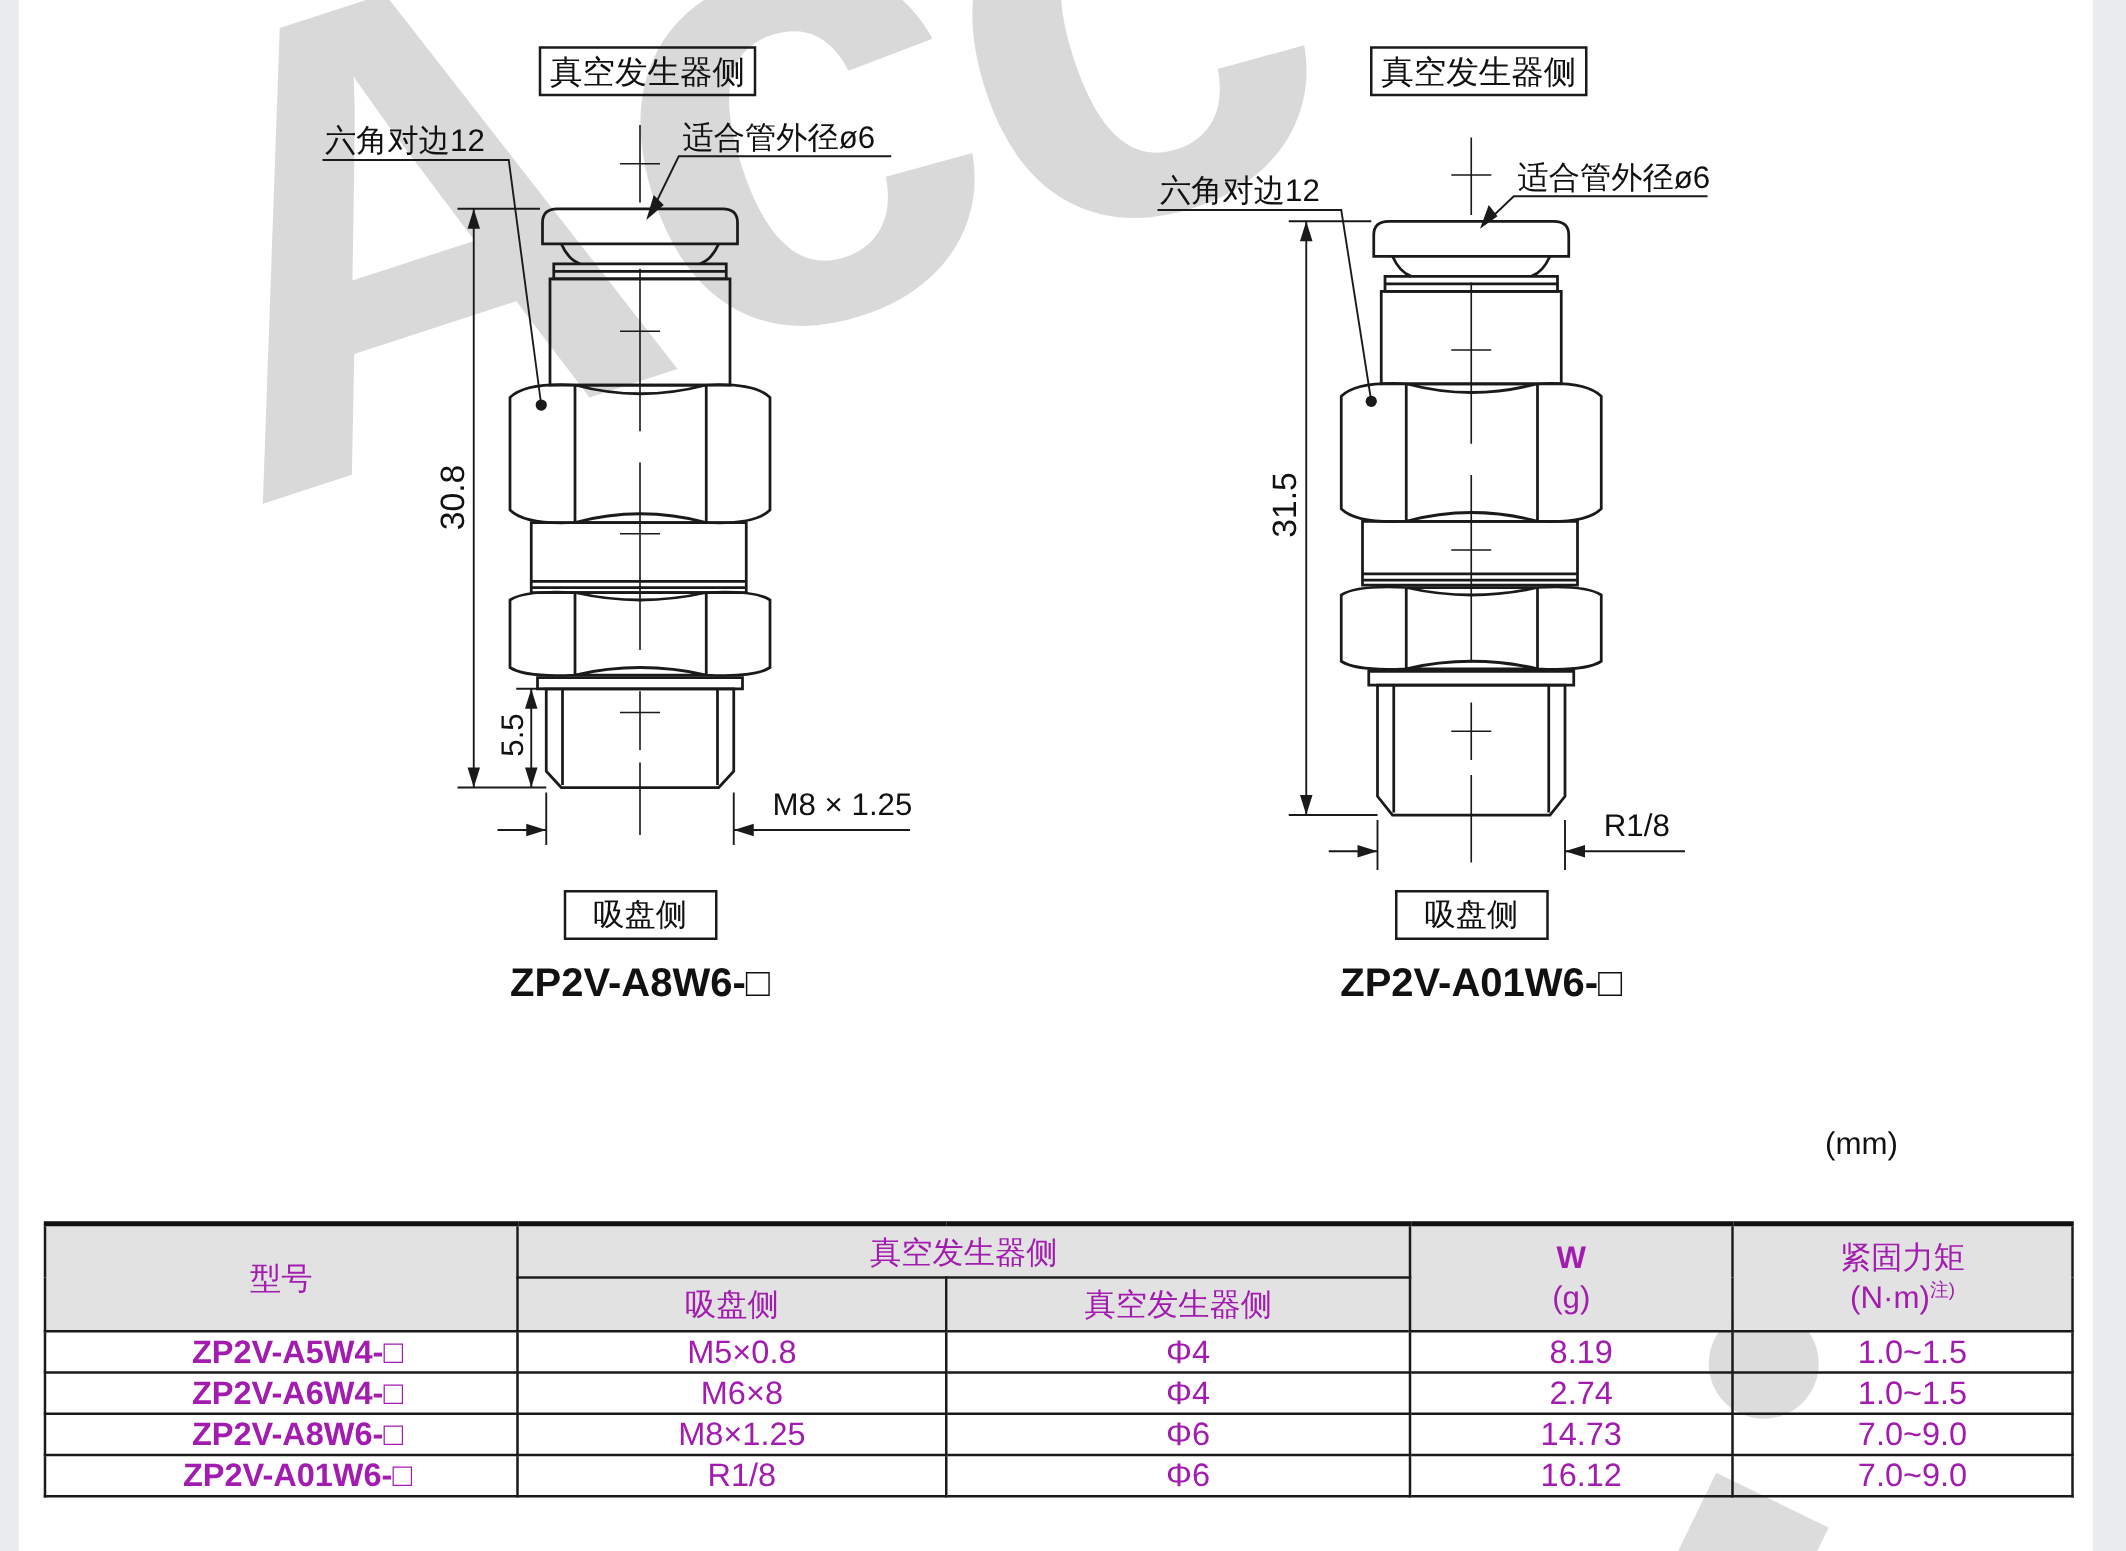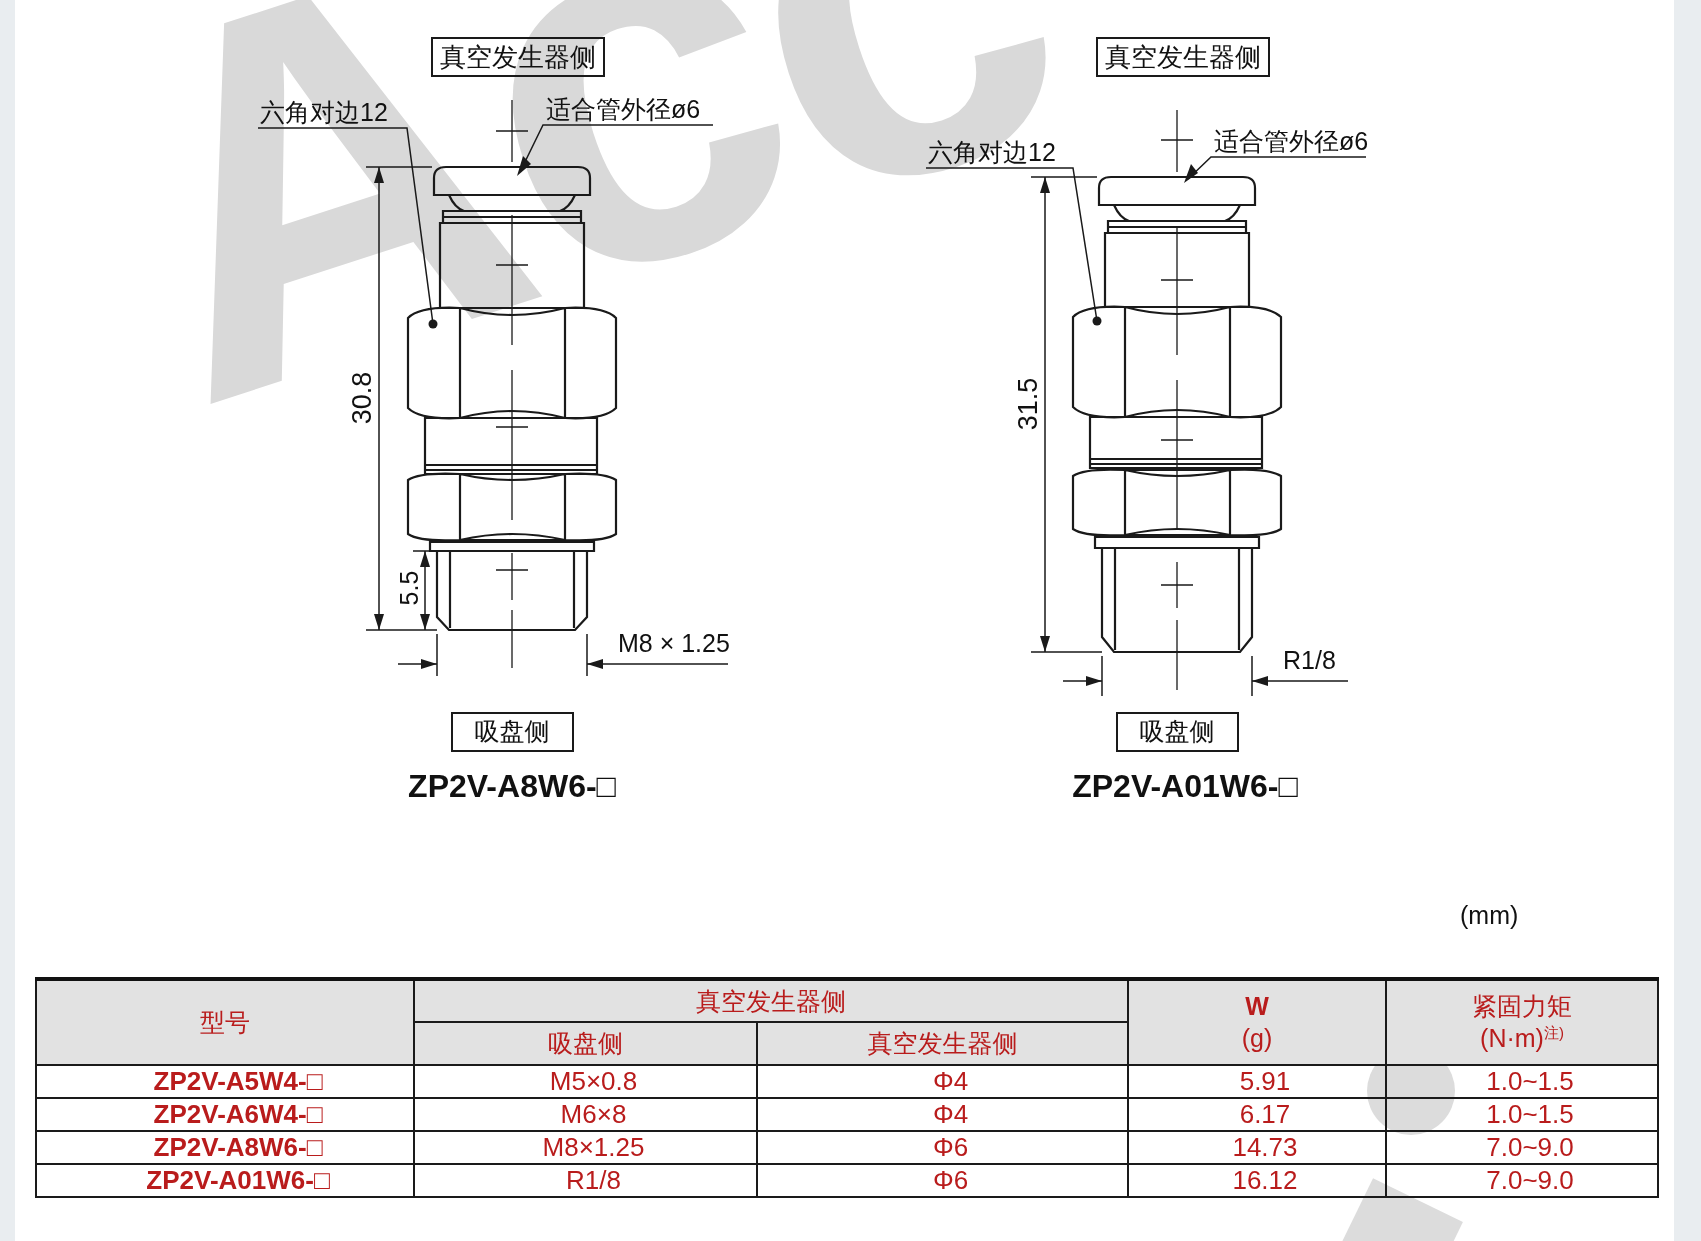--- a/index.html
+++ b/index.html
@@ -17,21 +17,21 @@
   
   .drawing-svg{position:absolute;left:0;top:0;z-index:1;}
   .outline{fill:none;stroke:#1a1a1a;stroke-width:2.2;}
   .thin{fill:none;stroke:#1a1a1a;stroke-width:1.3;}
   .dimline{fill:none;stroke:#1a1a1a;stroke-width:1.5;}
   .arrow{fill:#1a1a1a;stroke:none;}
   .dwg-text{fill:#111;font-family:"Liberation Sans","DejaVu Sans",sans-serif;}
   .boxrect{fill:none;stroke:#1a1a1a;stroke-width:2;}
   
   .spec-table{position:absolute;left:35px;top:977px;z-index:2;border-collapse:collapse;
-              table-layout:fixed;width:1622px;color:#b91c1c;border-radius:30px;}
+              table-layout:fixed;width:1622px;color:#a21caf;border-radius:30px;}
   .spec-table th,.spec-table td{border:2px solid #1a1a1a;text-align:center;padding:0;
               overflow:hidden;white-space:nowrap;}
   .spec-table thead th{background:#e2e2e2;font-weight:normal;font-size:25px;}
   .spec-table thead tr{height:43px;}
   .spec-table tbody tr{height:33px;}
   .spec-table tbody td{font-size:26px;background:transparent;padding-left:16px;}
   .spec-table .top-border{border-top:4px solid #111;}
   .w-bold{font-weight:bold;}
   .two-line{line-height:1.25;}
   .model-cell{text-align:left;padding-left:26px !important;font-weight:bold;}
@@ -170,28 +170,28 @@
       <tr>
         <th>吸盘侧</th>
         <th>真空发生器侧</th>
       </tr>
     </thead>
     <tbody>
         <tr>
           <td class="model-cell">ZP2V-A5W4-□</td>
           <td>M5×0.8</td>
           <td>Φ4</td>
-          <td>5.91</td>
+          <td>8.19</td>
           <td>1.0~1.5</td>
         </tr>
         <tr>
           <td class="model-cell">ZP2V-A6W4-□</td>
           <td>M6×8</td>
           <td>Φ4</td>
-          <td>6.17</td>
+          <td>2.74</td>
           <td>1.0~1.5</td>
         </tr>
         <tr>
           <td class="model-cell">ZP2V-A8W6-□</td>
           <td>M8×1.25</td>
           <td>Φ6</td>
           <td>14.73</td>
           <td>7.0~9.0</td>
         </tr>
         <tr>

